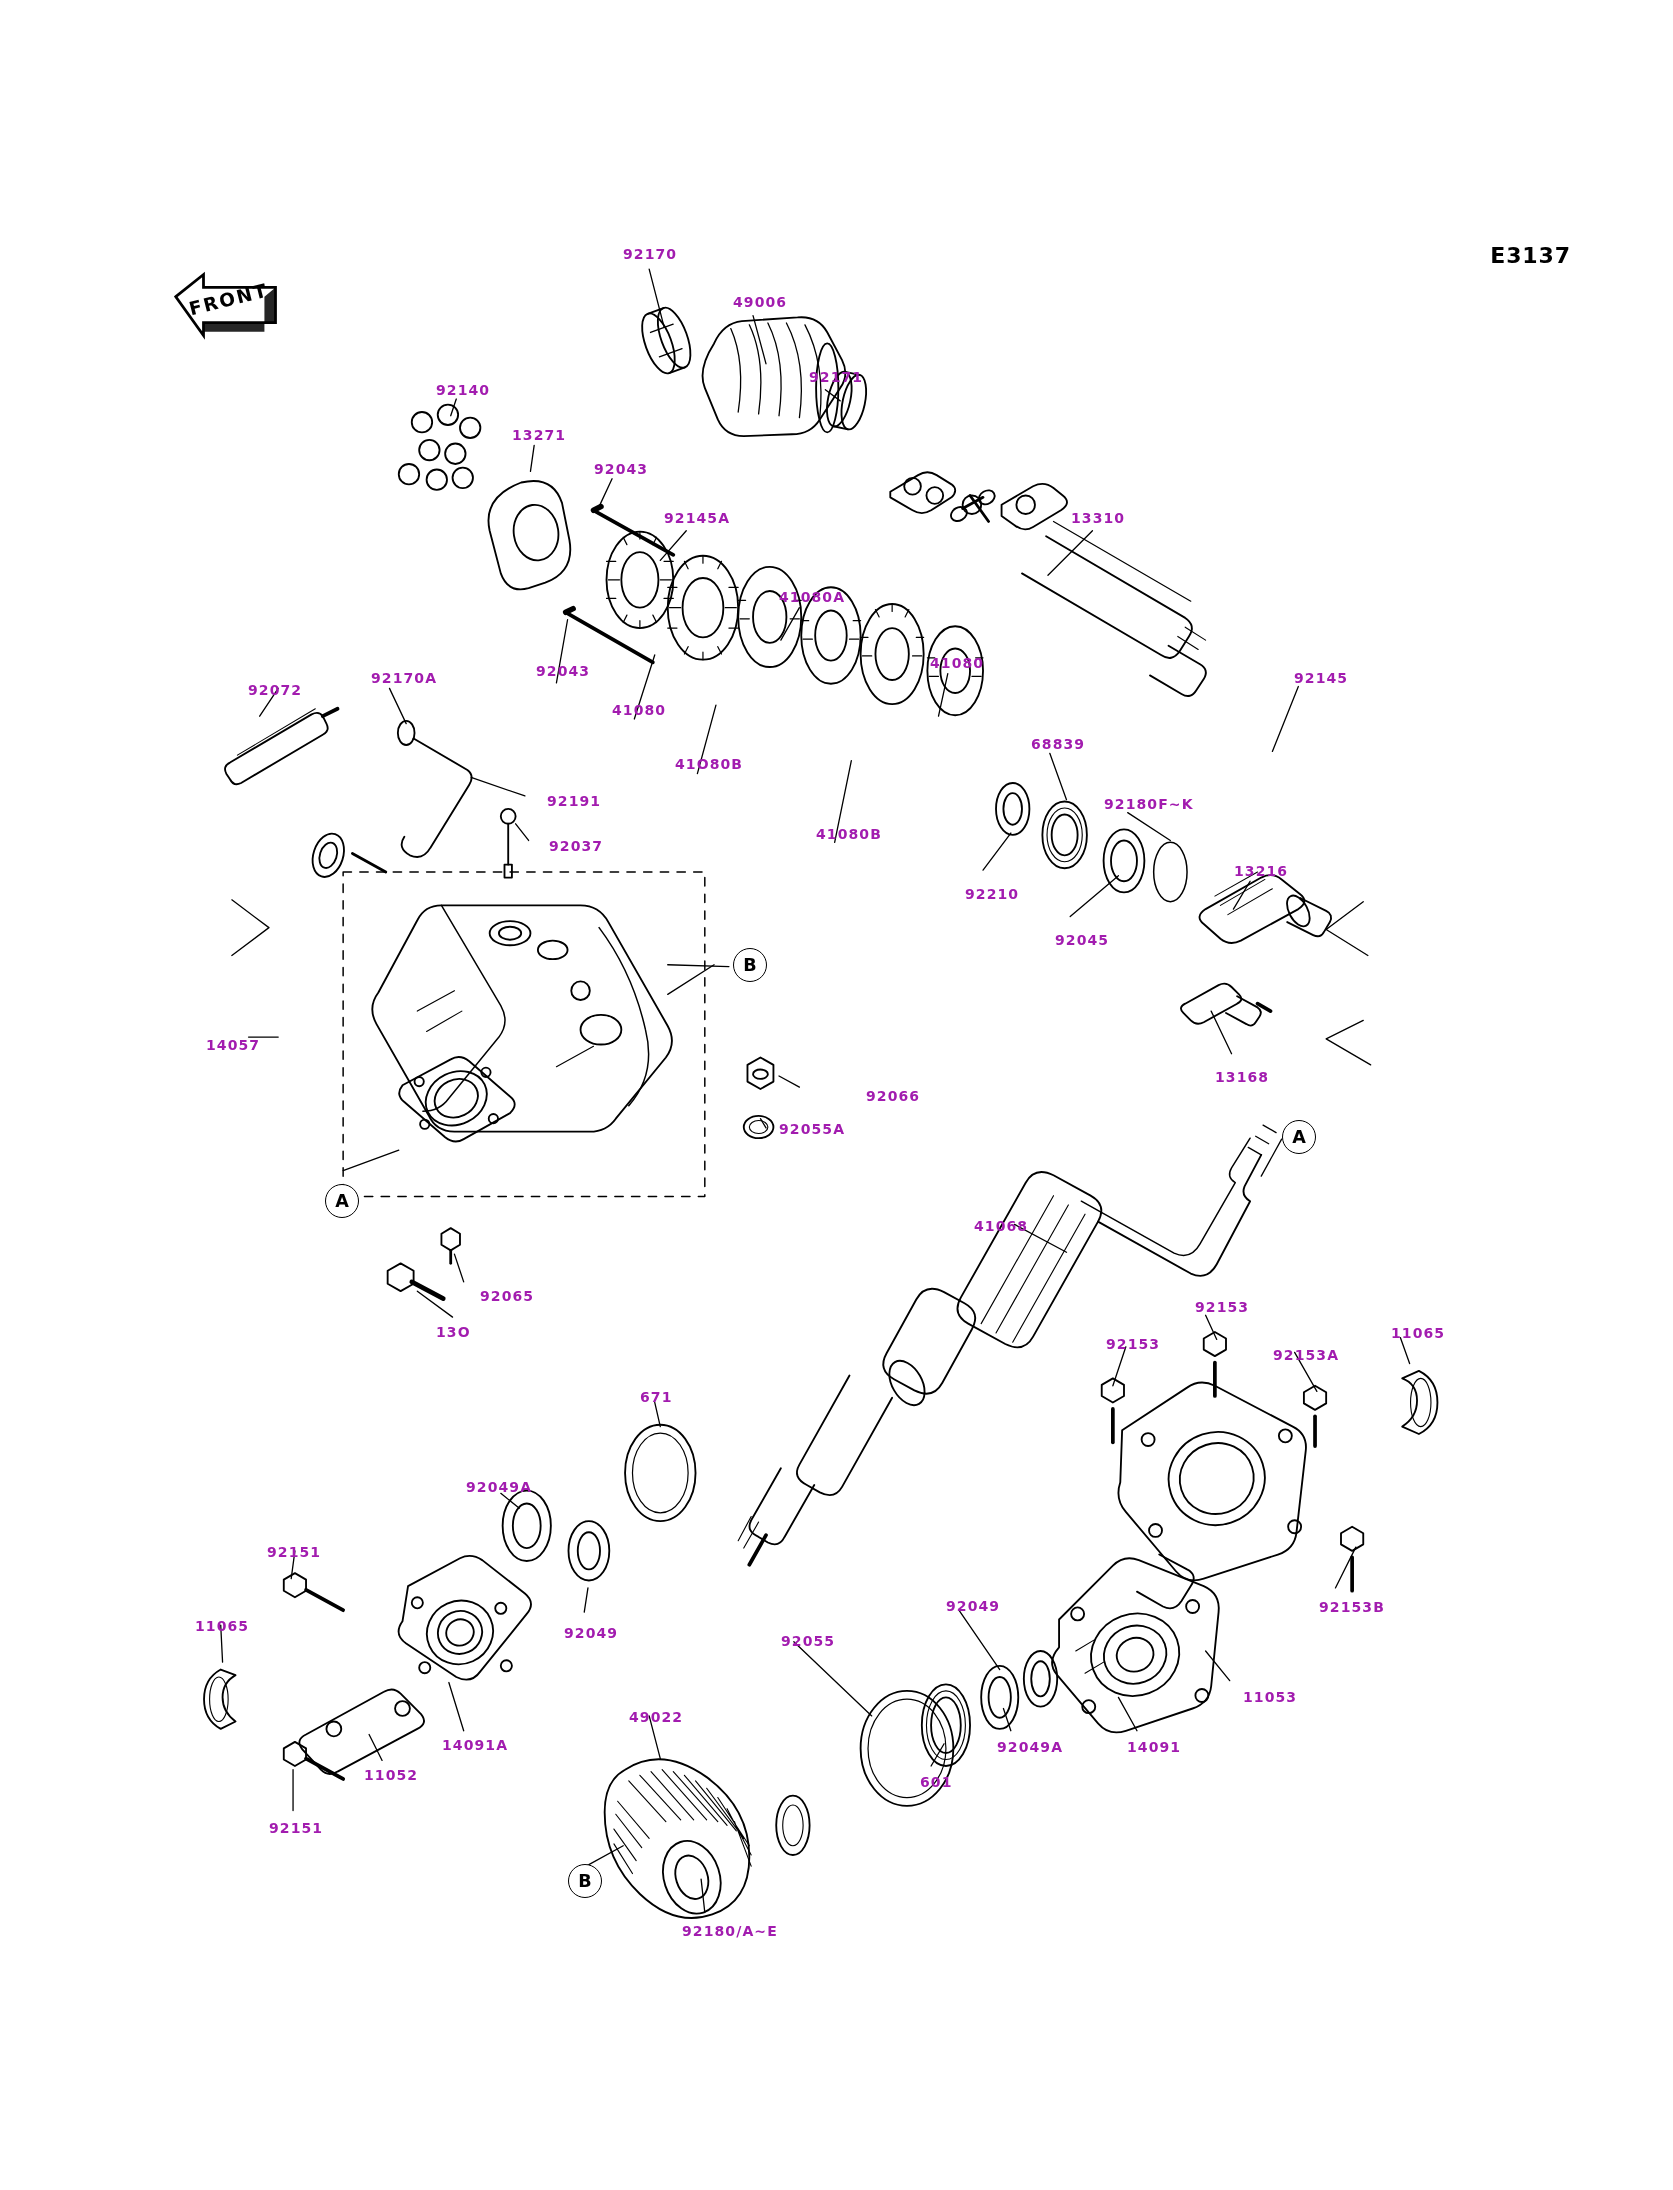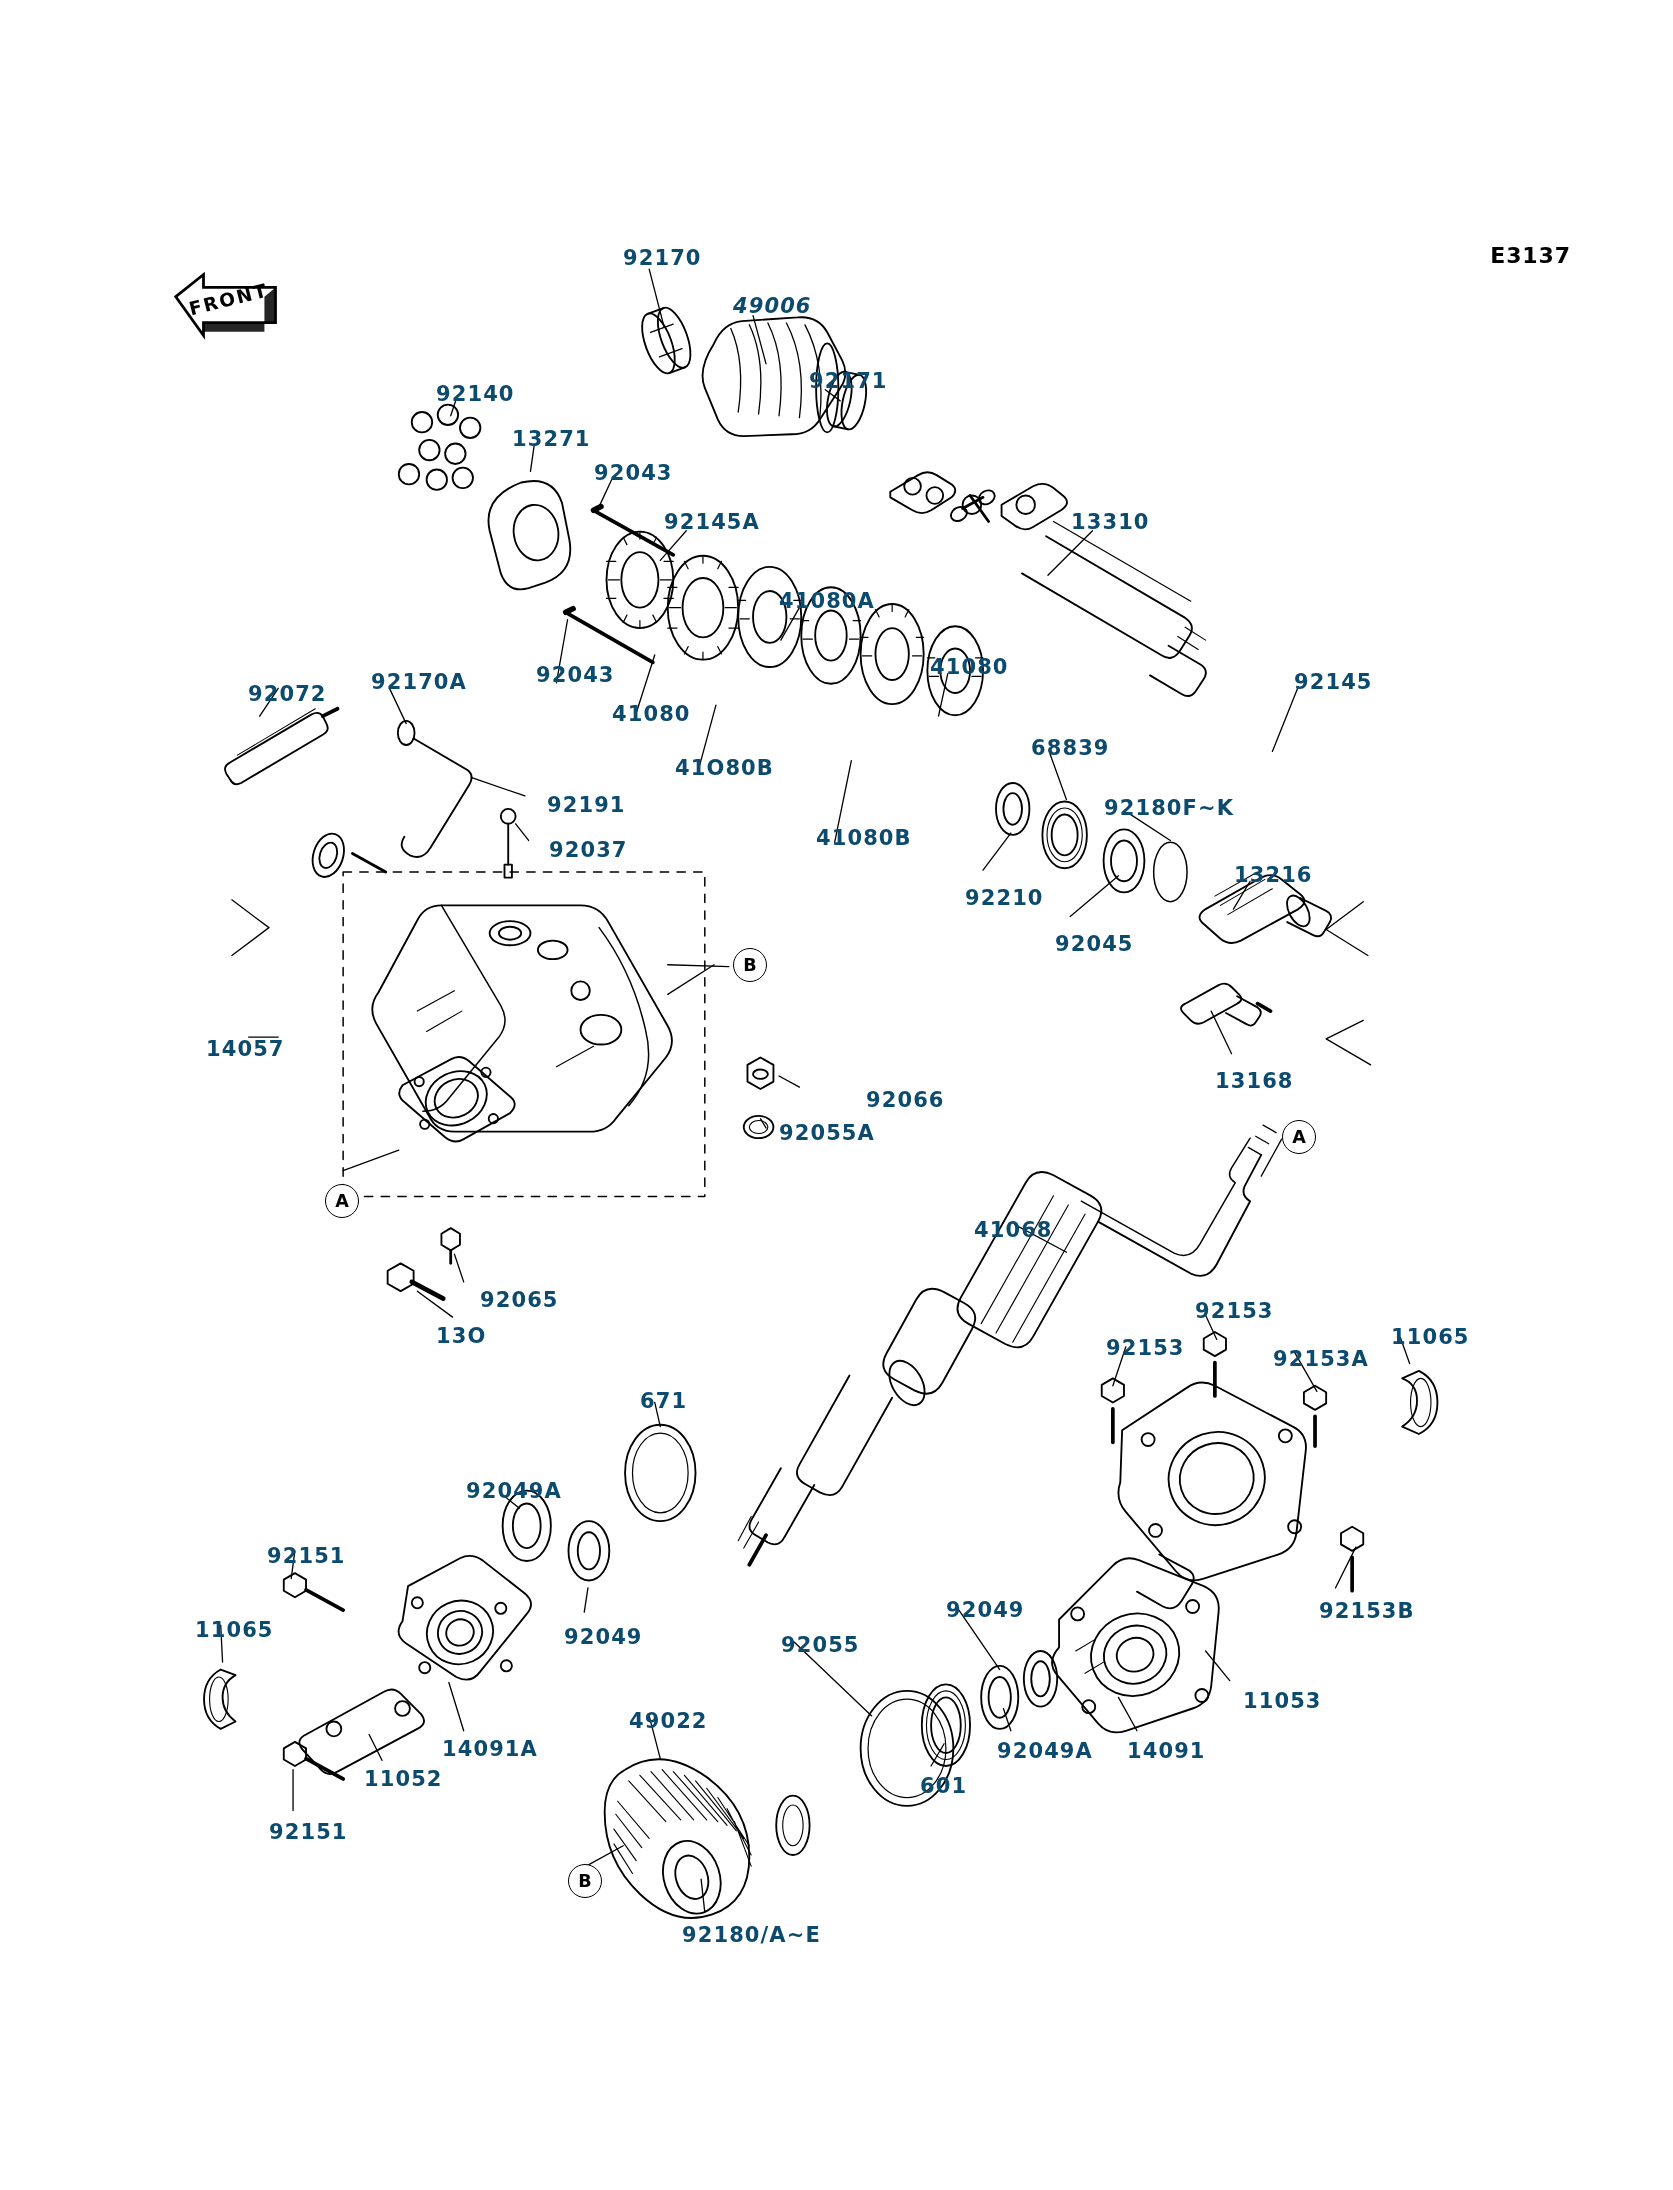--- a/index.html
+++ b/index.html
@@ -13,23 +13,23 @@
   #page {
     position: relative;
     width: 1673px;
     height: 2191px;
     background: #ffffff;
     overflow: hidden;
   }
   .lbl {
     position: absolute;
     font-family: "DejaVu Sans", sans-serif;
-    font-size: 21px;
+    font-size: 14px;
     font-weight: bold;
-    color: #0c4a6e;
+    color: #a21caf;
     letter-spacing: 1.1px;
     white-space: nowrap;
   }
   .diagram-svg {
     position: absolute;
     left: 0;
     top: 0;
     width: 1673px;
     height: 2191px;
   }
@@ -511,21 +511,21 @@
       </g>
     </g>
   </svg>
 
   <div class="circ" style="left:733px; top:948px;">B</div>
   <div class="circ" style="left:325px; top:1184px;">A</div>
   <div class="circ" style="left:1282px; top:1120px;">A</div>
   <div class="circ" style="left:568px; top:1864px;">B</div>
 
   <div class="lbl" style="left:623px;  top:246px;">92170</div>
-  <div class="lbl" style="left:733px;  top:294px;font-style:italic;">49006</div>
+  <div class="lbl" style="left:733px;  top:294px;">49006</div>
   <div class="lbl" style="left:809px;  top:369px;">92171</div>
   <div class="lbl" style="left:436px;  top:382px;">92140</div>
   <div class="lbl" style="left:512px;  top:427px;">13271</div>
   <div class="lbl" style="left:594px;  top:461px;">92043</div>
   <div class="lbl" style="left:1071px; top:510px;">13310</div>
   <div class="lbl" style="left:664px;  top:510px;">92145A</div>
   <div class="lbl" style="left:779px;  top:589px;">41080A</div>
   <div class="lbl" style="left:930px; top:655px;">41080</div>
   <div class="lbl" style="left:248px;  top:670px;margin-top:12px;">92072</div>
   <div class="lbl" style="left:371px;  top:670px;">92170A</div>

